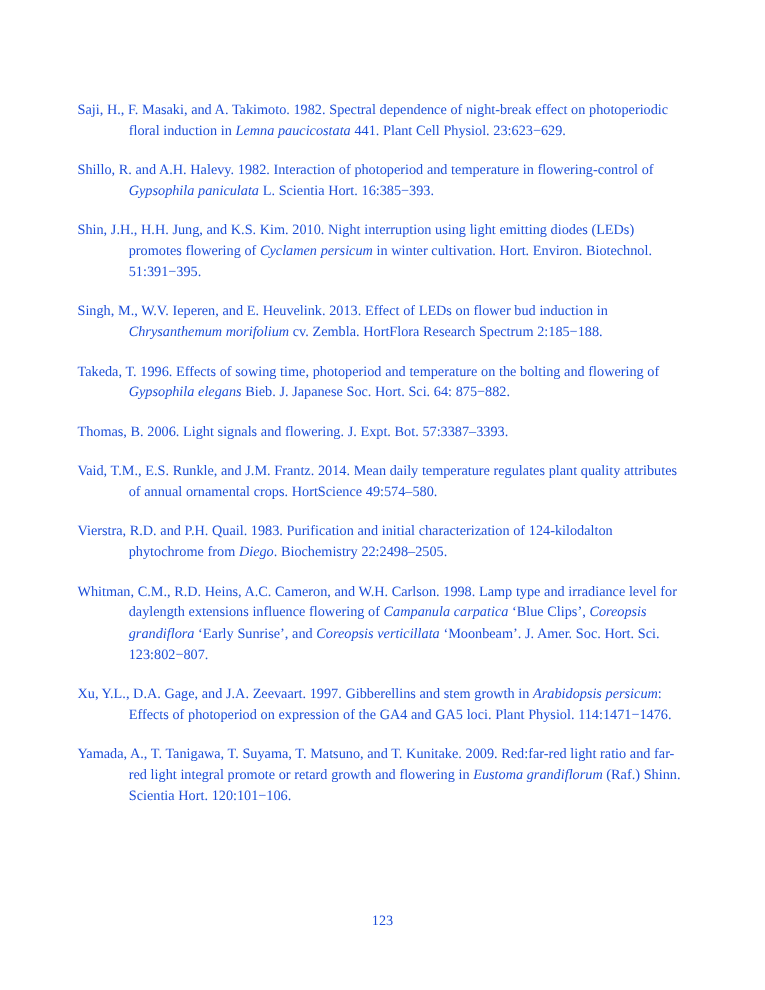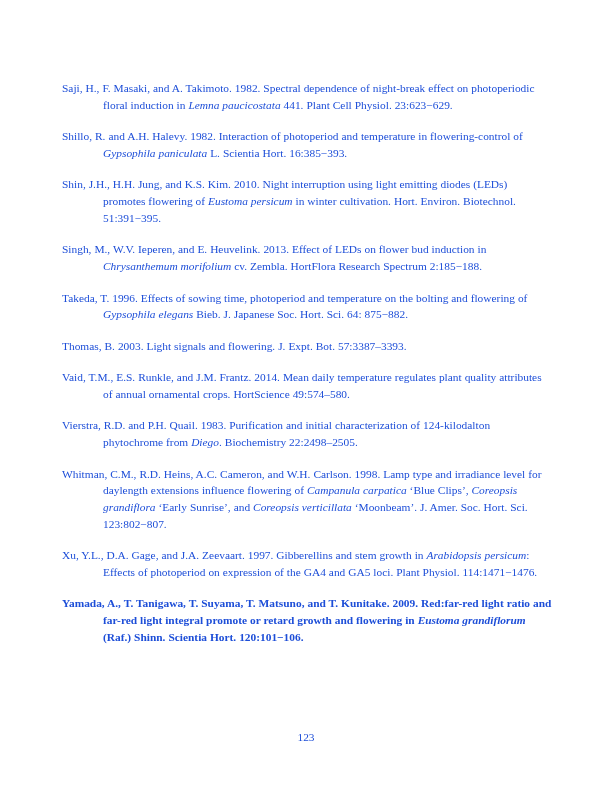--- a/index.html
+++ b/index.html
@@ -27,21 +27,20 @@
     font-size: 11.4px;
     line-height: 16.8px;
     text-align: left;
     padding-left: 41px;
     text-indent: -41px;
     margin: 0 0 14.6px 0;
     word-spacing: 0.1px;
   }
   .ref:last-child {
     margin-bottom: 0;
-    font-weight: bold;
   }
   .ref i {
     font-style: italic;
   }
   .page-number {
     position: absolute;
     left: 0;
     top: 730px;
     width: 612px;
     text-align: center;
@@ -50,24 +49,24 @@
     font-family: "Liberation Serif", "DejaVu Serif", serif;
   }
 </style>
 </head>
 <body>
 
 <div class="page">
   <div class="refs">
       <p class="ref">Saji, H., F. Masaki, and A. Takimoto. 1982. Spectral dependence of night-break effect on photoperiodic floral induction in <i>Lemna paucicostata</i> 441. Plant Cell Physiol. 23:623−629.</p>
       <p class="ref">Shillo, R. and A.H. Halevy. 1982. Interaction of photoperiod and temperature in flowering-control of <i>Gypsophila paniculata</i> L. Scientia Hort. 16:385−393.</p>
-      <p class="ref">Shin, J.H., H.H. Jung, and K.S. Kim. 2010. Night interruption using light emitting diodes (LEDs) promotes flowering of <i>Eustoma persicum</i> in winter cultivation. Hort. Environ. Biotechnol. 51:391−395.</p>
+      <p class="ref">Shin, J.H., H.H. Jung, and K.S. Kim. 2010. Night interruption using light emitting diodes (LEDs) promotes flowering of <i>Cyclamen persicum</i> in winter cultivation. Hort. Environ. Biotechnol. 51:391−395.</p>
       <p class="ref">Singh, M., W.V. Ieperen, and E. Heuvelink. 2013. Effect of LEDs on flower bud induction in <i>Chrysanthemum morifolium</i> cv. Zembla. HortFlora Research Spectrum 2:185−188.</p>
       <p class="ref">Takeda, T. 1996. Effects of sowing time, photoperiod and temperature on the bolting and flowering of <i>Gypsophila elegans</i> Bieb. J. Japanese Soc. Hort. Sci. 64: 875−882.</p>
-      <p class="ref">Thomas, B. 2003. Light signals and flowering. J. Expt. Bot. 57:3387–3393.</p>
+      <p class="ref">Thomas, B. 2006. Light signals and flowering. J. Expt. Bot. 57:3387–3393.</p>
       <p class="ref">Vaid, T.M., E.S. Runkle, and J.M. Frantz. 2014. Mean daily temperature regulates plant quality attributes of annual ornamental crops. HortScience 49:574–580.</p>
       <p class="ref">Vierstra, R.D. and P.H. Quail. 1983. Purification and initial characterization of 124-kilodalton phytochrome from <i>Diego</i>. Biochemistry 22:2498–2505.</p>
       <p class="ref">Whitman, C.M., R.D. Heins, A.C. Cameron, and W.H. Carlson. 1998. Lamp type and irradiance level for daylength extensions influence flowering of <i>Campanula carpatica</i> ‘Blue Clips’, <i>Coreopsis grandiflora</i> ‘Early Sunrise’, and <i>Coreopsis verticillata</i> ‘Moonbeam’. J. Amer. Soc. Hort. Sci. 123:802−807.</p>
       <p class="ref">Xu, Y.L., D.A. Gage, and J.A. Zeevaart. 1997. Gibberellins and stem growth in <i>Arabidopsis persicum</i>: Effects of photoperiod on expression of the GA4 and GA5 loci. Plant Physiol. 114:1471−1476.</p>
       <p class="ref">Yamada, A., T. Tanigawa, T. Suyama, T. Matsuno, and T. Kunitake. 2009. Red:far-red light ratio and far-red light integral promote or retard growth and flowering in <i>Eustoma grandiflorum</i> (Raf.) Shinn. Scientia Hort. 120:101−106.</p>
     </div>
   <div class="page-number">123</div>
 </div>
 
 </body></html>

